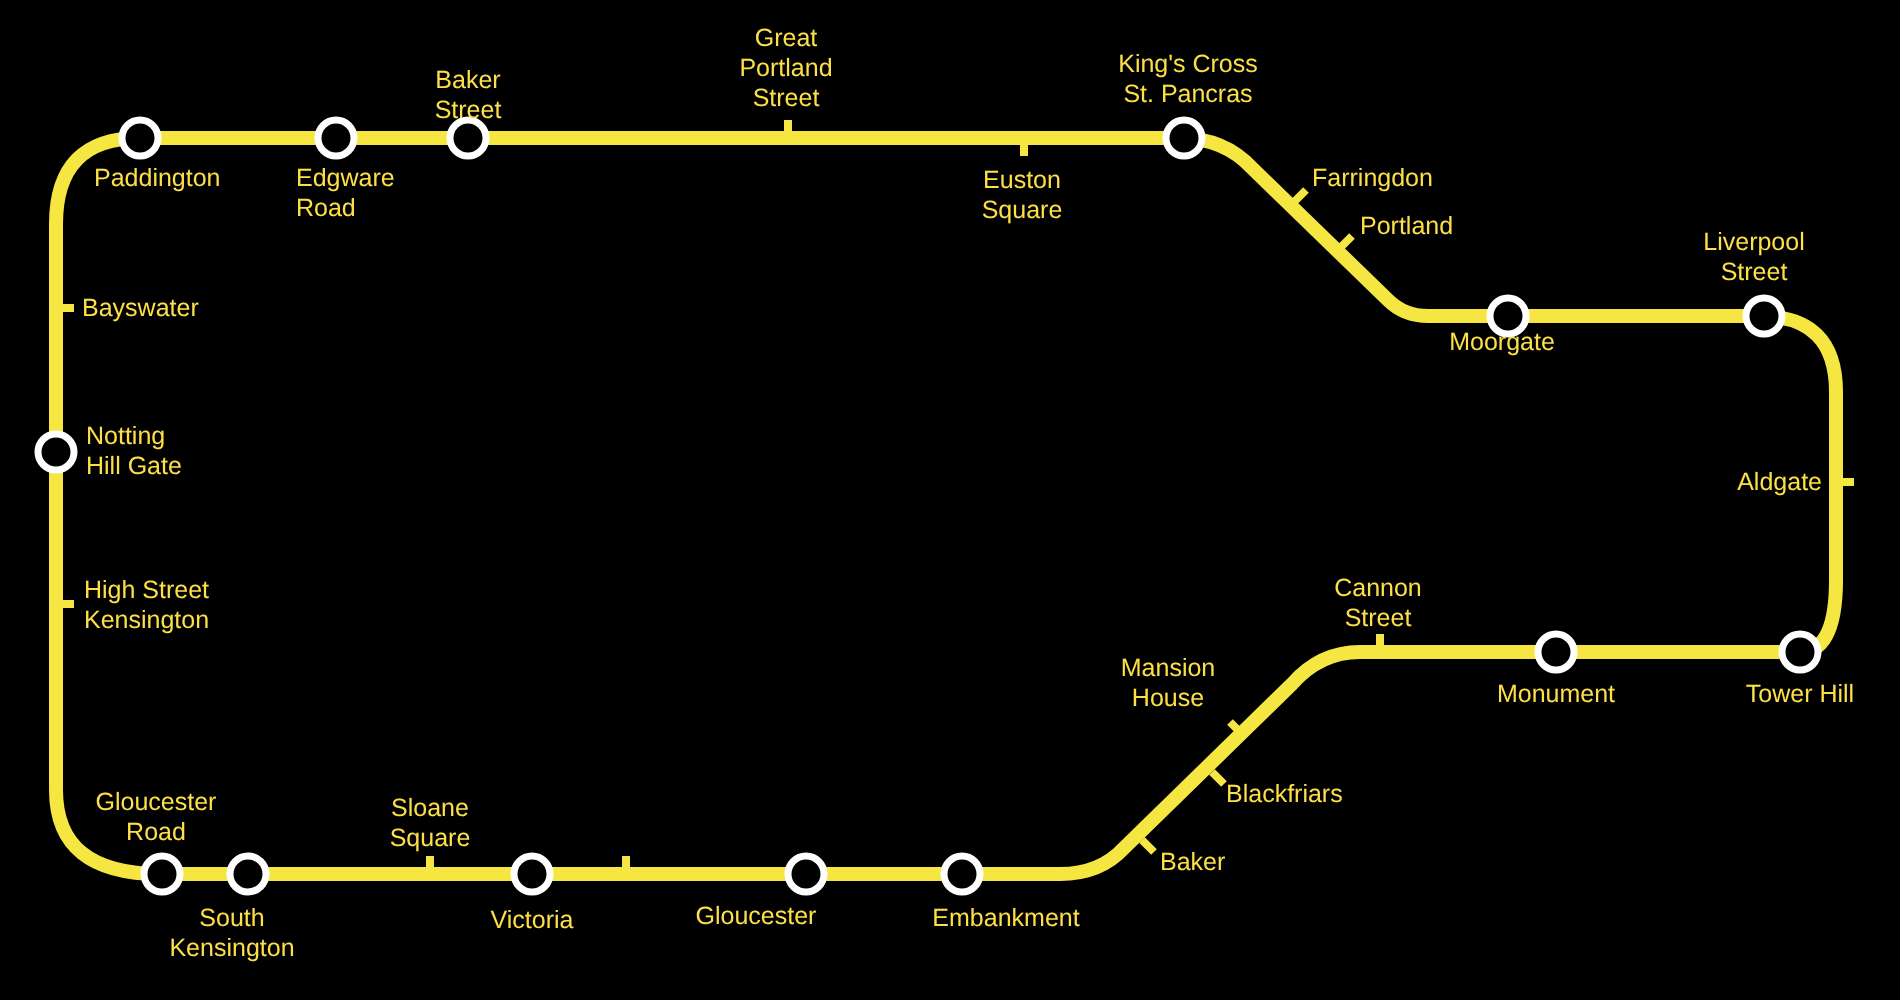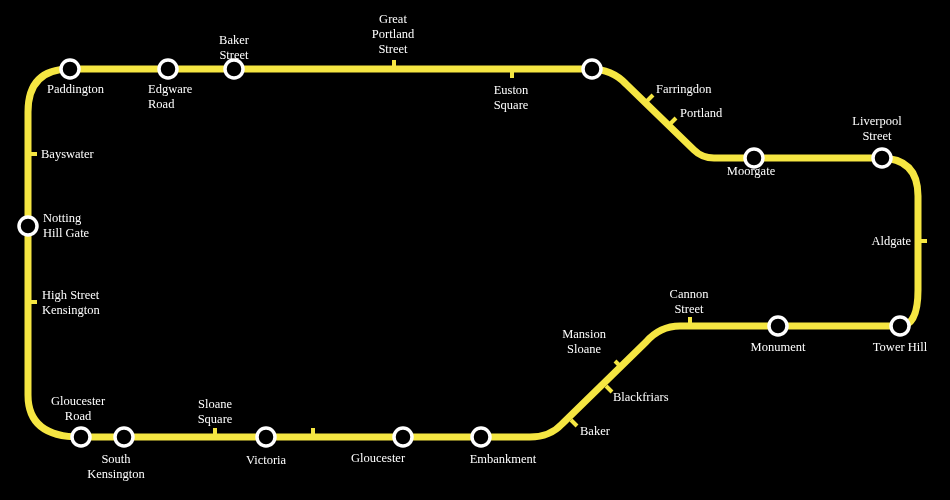--- a/index.html
+++ b/index.html
@@ -1,18 +1,18 @@
 <!DOCTYPE html>
 <html><head>
 <meta charset="utf-8">
 <style>
   html, body { margin:0; padding:0; background:#000; }
   #map { width:950px; height:500px; position:relative; background:#000; overflow:hidden; }
   svg { position:absolute; left:0; top:0; }
-  .lbl { position:absolute; color:#ffffff; font-family:Liberation Serif, serif; font-size:12.5px; line-height:15px; white-space:pre; font-weight:500; }
+  .lbl { position:absolute; color:#fde047; font-family:Liberation Sans, sans-serif; font-size:12.5px; line-height:15px; white-space:pre; font-weight:500; }
   .c { text-align:center; transform:translateX(-50%); }
   .r { text-align:center; transform:translateX(-100%); }
 </style>
 </head>
 <body>
 
 <div id="map">
   <svg width="950" height="500" viewBox="0 0 950 500">
     <path d="M 70 69 L 590 69 Q 612 69 626 84 L 694 150 Q 702 158 714 158 L 880 158 Q 918 158 918 196 L 918 290 Q 918 326 900 326 L 680 326 Q 660 326 646 342 L 562 424 Q 550 437 530 437 L 80 437 Q 28 437 28 395 L 28 112 Q 28 69 70 69 Z" fill="none" stroke="#f5e642" stroke-width="7" stroke-linejoin="round"></path>
 
@@ -53,32 +53,34 @@
   <div class="lbl" style="left:47px;top:82px">Paddington</div>
   <div class="lbl" style="left:148px;top:82px">Edgware
 Road</div>
   <div class="lbl c" style="left:234px;top:33px">Baker
 Street</div>
   <div class="lbl c" style="left:393px;top:12px">Great
 Portland
 Street</div>
   <div class="lbl c" style="left:511px;top:83px">Euston
 Square</div>
+  <div class="lbl c" style="left:594px;top:25px">King's Cross
+St. Pancras</div>
   <div class="lbl" style="left:656px;top:82px">Farringdon</div>
   <div class="lbl" style="left:680px;top:106px">Portland</div>
   <div class="lbl c" style="left:751px;top:164px">Moorgate</div>
   <div class="lbl c" style="left:877px;top:114px">Liverpool
 Street</div>
   <div class="lbl r" style="left:911px;top:234px">Aldgate</div>
   <div class="lbl c" style="left:900px;top:340px">Tower Hill</div>
   <div class="lbl c" style="left:778px;top:340px">Monument</div>
   <div class="lbl c" style="left:689px;top:287px">Cannon
 Street</div>
   <div class="lbl c" style="left:584px;top:327px">Mansion
-Sloane</div>
+House</div>
   <div class="lbl" style="left:613px;top:390px">Blackfriars</div>
   <div class="lbl" style="left:580px;top:424px">Baker</div>
   <div class="lbl c" style="left:503px;top:452px">Embankment</div>
   <div class="lbl c" style="left:378px;top:451px">Gloucester</div>
   <div class="lbl c" style="left:266px;top:453px">Victoria</div>
   <div class="lbl c" style="left:215px;top:397px">Sloane
 Square</div>
   <div class="lbl c" style="left:116px;top:452px">South
 Kensington</div>
   <div class="lbl c" style="left:78px;top:394px">Gloucester

